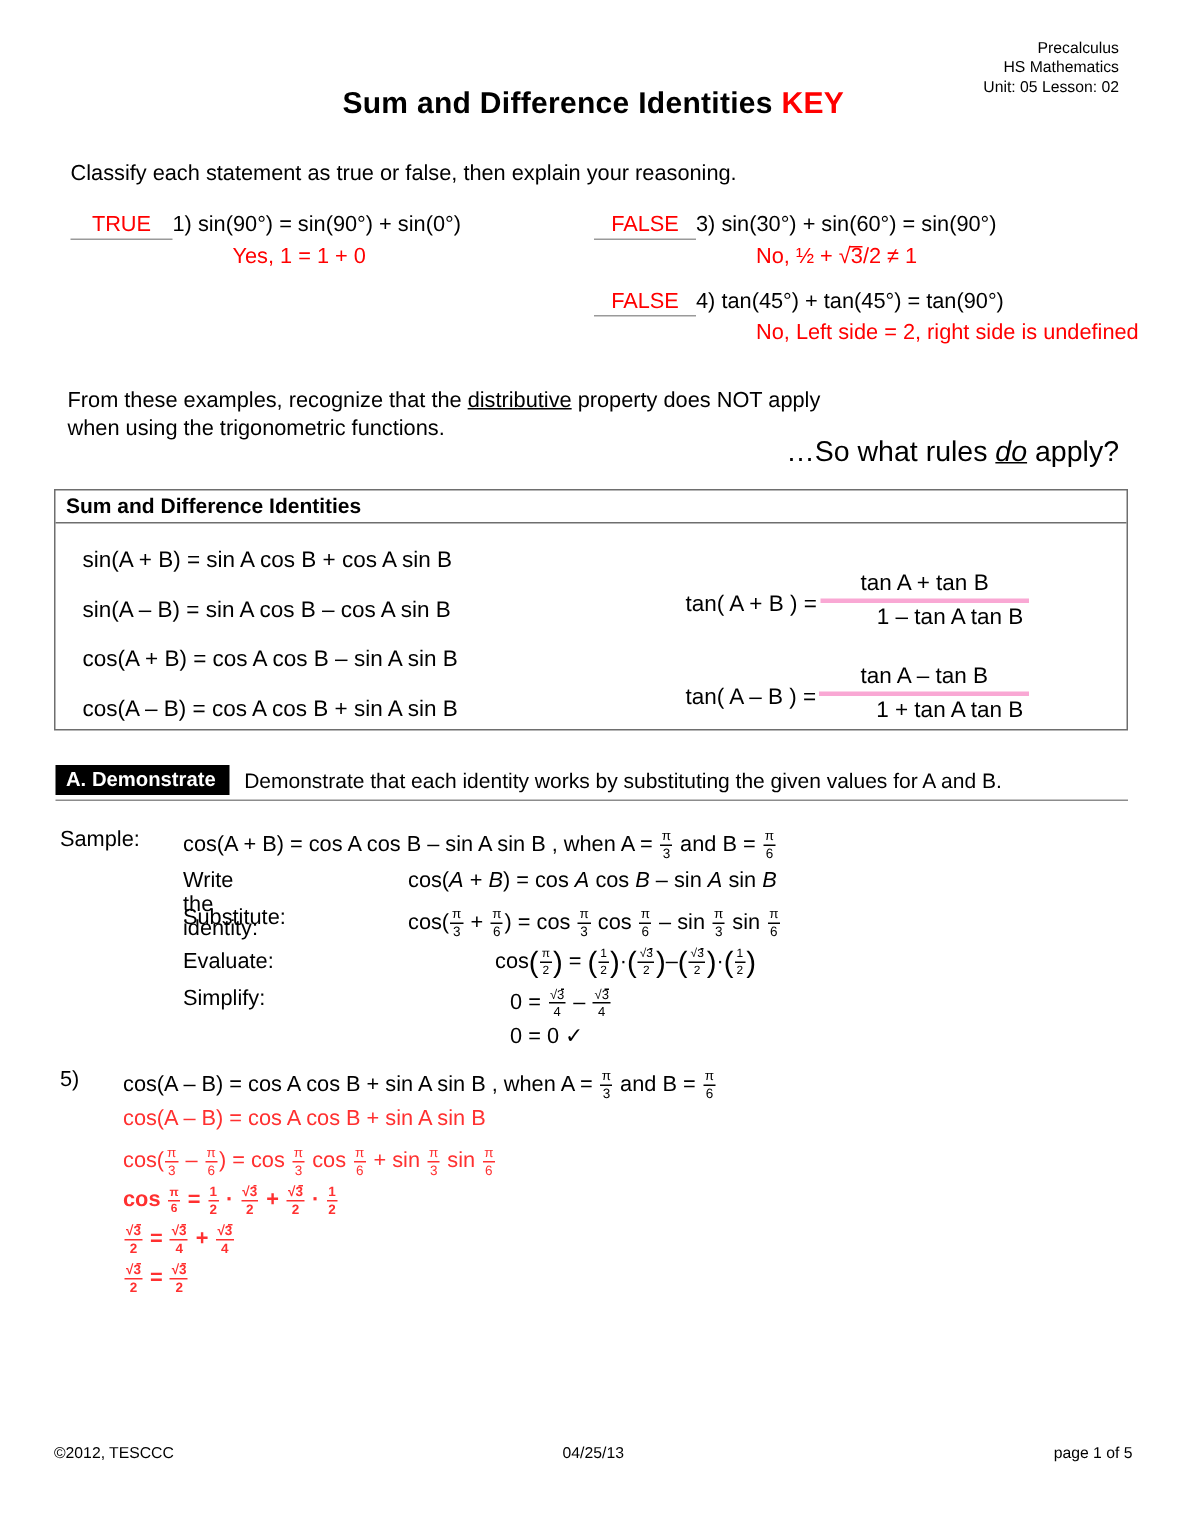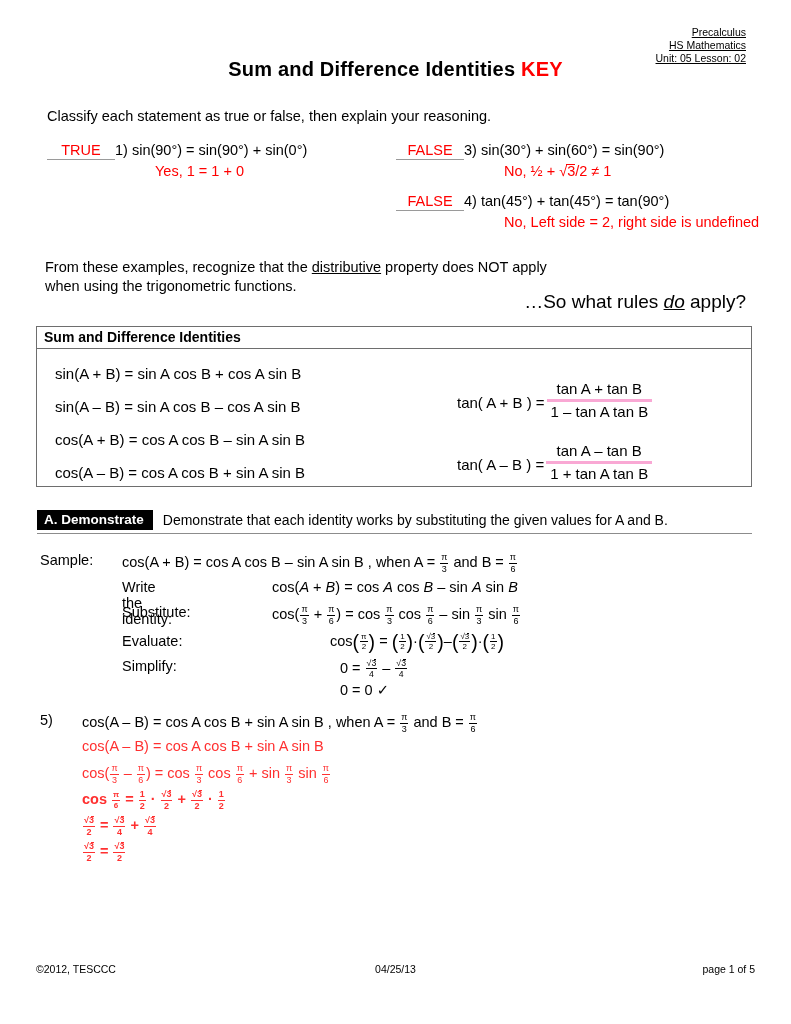--- a/index.html
+++ b/index.html
@@ -9,21 +9,21 @@
     font-family:"Liberation Sans", sans-serif;
     color:#000;
     position:relative;
     overflow:hidden;
   }
   .page{position:relative;width:791px;height:1024px;}
 
   
   .doc-head{
     position:absolute;right:45px;top:26px;
-    text-align:right;font-size:10.5px;line-height:13px;color:#000;text-decoration:underline;
+    text-align:right;font-size:10.5px;line-height:13px;color:#000;
   }
   .title{
     position:absolute;left:0;right:0;top:58px;
     text-align:center;font-size:20px;font-weight:bold;letter-spacing:.2px;
   }
   .title .key{color:#ff0000;}
 
   
   .intro{
     position:absolute;left:47px;top:108px;font-size:14.5px;
@@ -72,21 +72,21 @@
   .id-left .row{height:33px;line-height:33px;white-space:nowrap;}
   .id-right{position:absolute;left:420px;top:22px;font-size:15px;}
   .id-right .trow{height:62px;display:flex;align-items:center;}
 
   
   .frac{
     display:inline-block;vertical-align:middle;text-align:center;
     margin:0 2px;position:relative;top:-1px;
   }
   .frac .num{display:block;padding:0 4px;border-bottom:3px solid #f9a8d4;line-height:1.25;}
-  .frac .den{display:block;padding:0 4px;line-height:1.3;}
+  .frac .den{display:block;padding:0 4px;line-height:1.3;margin-left:34px;}
   .sfrac{
     display:inline-block;vertical-align:middle;text-align:center;
     font-size:.62em;margin:0 1px;position:relative;top:0px;
   }
   .sfrac .num{display:block;border-bottom:1px solid currentColor;line-height:1.2;padding:0 1px;}
   .sfrac .den{display:block;line-height:1.25;padding:0 1px;}
   .it{font-style:italic;}
 
   
   .banner-wrap{position:absolute;left:37px;top:510px;width:715px;}

